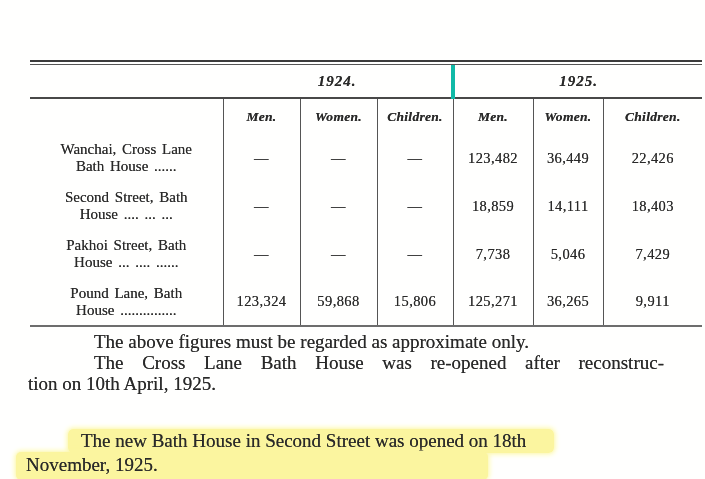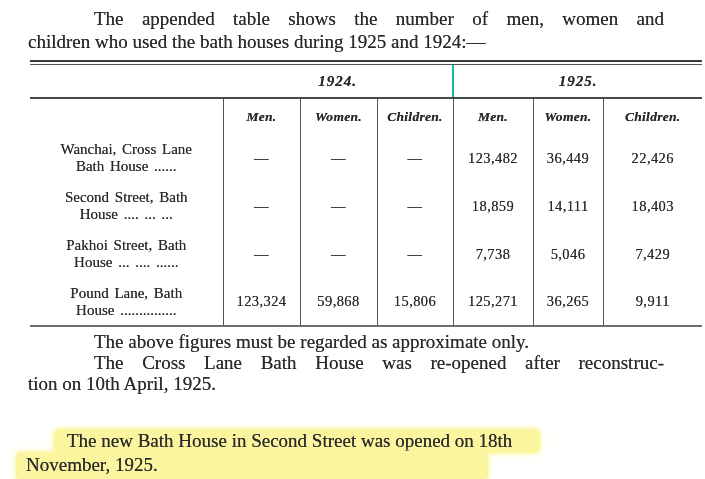--- a/index.html
+++ b/index.html
@@ -34,21 +34,21 @@
   table.bath{
     border-collapse:collapse;table-layout:fixed;width:672px;
     border-bottom:2px solid #6e6e6e;
   }
   table.bath td,table.bath th{ padding:0;font-weight:normal; }
   tr.year-row td{
     height:32px;vertical-align:middle;text-align:center;
     border-bottom:2px solid #4a4a4a;
     font-style:italic;font-weight:bold;font-size:15px;letter-spacing:1px;
   }
-  tr.year-row td.sep{ border-left:2px solid #14b8a6; }
+  tr.year-row td.sep{ border-left:4px solid #14b8a6; }
   tr.head-row{ height:36px; }
   tr.head-row th{
     vertical-align:middle;text-align:center;
     font-style:italic;font-weight:bold;font-size:13.5px;letter-spacing:.3px;
   }
   .vline{ border-left:1px solid #565656; }
   tr.body-row{ height:48px; }
   td.lbl{ vertical-align:middle;text-align:center;font-size:15px;line-height:17px;word-spacing:2px; }
   td.val{ vertical-align:middle;text-align:center;font-size:14.5px;letter-spacing:.4px; }
 
@@ -61,32 +61,28 @@
   
   .hlpara{
     position:absolute;top:429px;left:28px;width:660px;
     font-size:19px;line-height:23px;
   }
   .hl{
     background:var(--highlight,#f7f29e);
     border-radius:5px;
     box-shadow:0 0 5px 1px var(--highlight,#f7f29e);
   }
-  .hl1{ margin-left:26px;padding:1px 28px 2px 13px; }
+  .hl1{ margin-left:40px;padding:1px 28px 2px 13px; }
   .hl2{ margin-left:-12px;padding:1px 330px 4px 10px;display:inline-block; }
 </style>
 </head>
 <body>
 
 <div class="page">
 
-  <div class="intro ink">
-    <div class="jline indent1">The appended table shows the number of men, women and</div>
-    <div>children who used the bath houses during 1925 and 1924:—</div>
-  </div>
 
   <div class="tblwrap">
     <div class="double-rule"></div>
     <table class="bath ink">
       <colgroup>
         <col style="width:193px">
           <col style="width:77px">
           <col style="width:77px">
         <col style="width:76px">
           <col style="width:80px">

